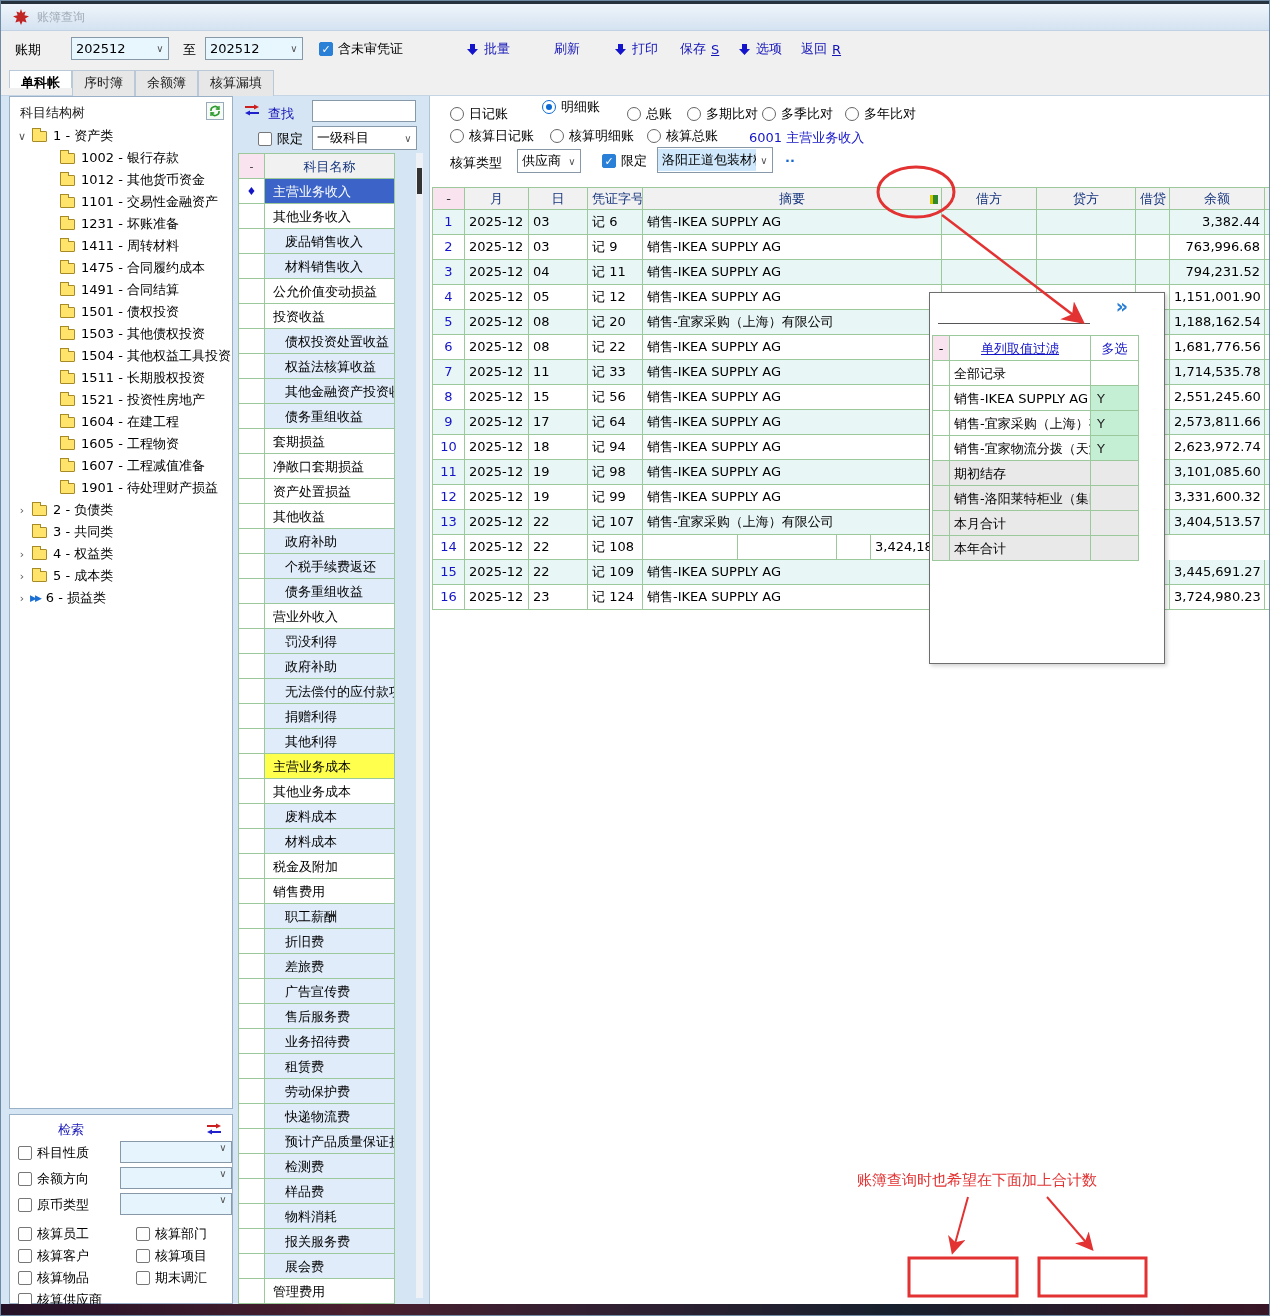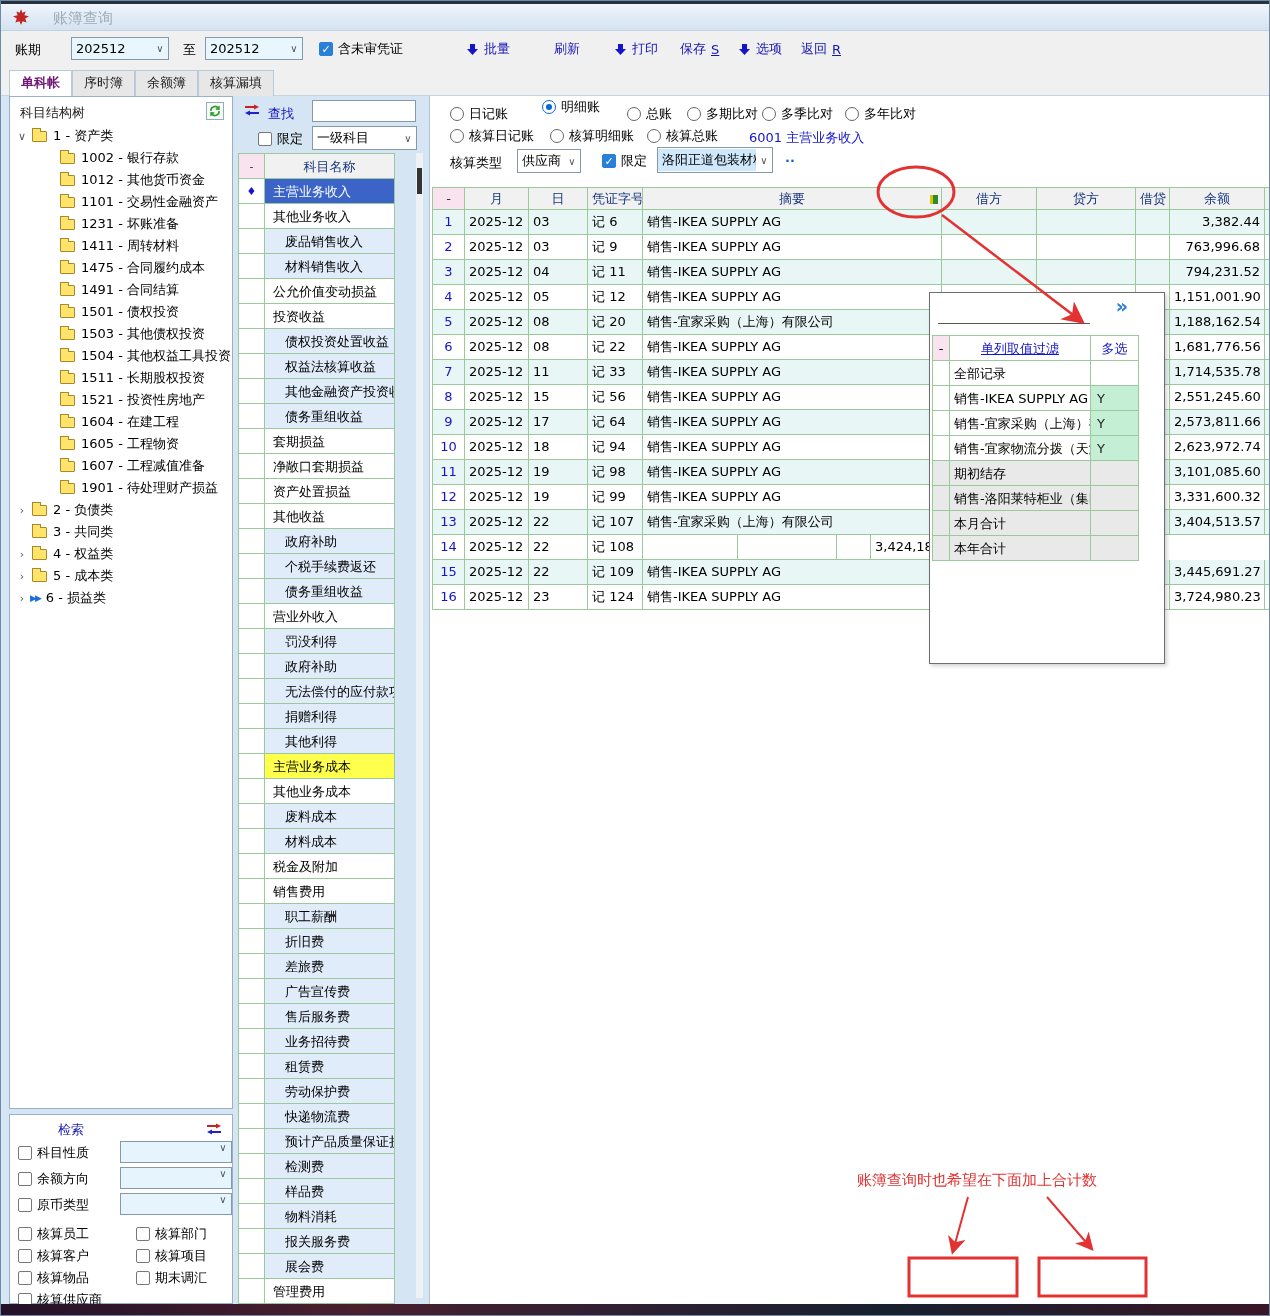--- a/index.html
+++ b/index.html
@@ -7,40 +7,40 @@
   #root {
     position:relative; width:1270px; height:1316px; overflow:hidden;
     font-family:"DejaVu Sans","Liberation Sans",sans-serif; font-size:13px; color:#000;
     background:#d6e5f3; border:1px solid #6f8aa5;
   }
   
   #titlebar { position:absolute; left:0; top:0; width:1270px; height:30px;
     background:linear-gradient(#f2f7fc,#d4e2f1); border-bottom:1px solid #c0d2e4; }
   #titlebar::before { content:""; position:absolute; left:0; top:0; width:100%; height:3px; background:#27323f; }
   #app-icon { position:absolute; left:12px; top:8px; }
-  #window-title { position:absolute; left:52px; top:8px; color:#9fabb8; font-size:15px; }
+  #window-title { position:absolute; left:36px; top:8px; color:#9fabb8; font-size:12px; }
   
   #toolbar { position:absolute; left:0; top:30px; width:1270px; height:36px; background:#f0f0f0; }
   .tb-label { position:absolute; top:10px; color:#000; }
   .combo { position:absolute; border:1px solid #8798a8; background:#fff; display:flex; align-items:center; cursor:default; }
   .combo .cval { flex:1; padding:2px 4px; white-space:nowrap; overflow:hidden; }
   .combo .carr { width:16px; text-align:center; color:#555; font-size:10px; }
   .combo.blue { background:#e8f6fe; }
   .cb { position:absolute; display:flex; align-items:center; gap:5px; cursor:default; }
   .cbbox { width:14px; height:14px; border:1px solid #777; background:#fff; border-radius:2px;
            display:inline-flex; align-items:center; justify-content:center; font-size:11px; color:#fff; }
   .cbbox.on { background:#2a7fd6; border-color:#2a7fd6; }
   .tb-btn { position:absolute; top:9px; display:flex; align-items:center; gap:5px; color:#1414b8; cursor:pointer; }
   .tb-btn u { text-decoration:underline; }
   
   #tabstrip { position:absolute; left:0; top:66px; width:1270px; height:29px; background:#f0f0f0; border-bottom:1px solid #c5d5e5; }
   .tab { position:relative; display:inline-block; margin-top:3px; height:26px; line-height:24px; padding:0 11px;
          border:1px solid #b9c9d9; border-bottom:none; background:#e7e7e7; color:#222; cursor:pointer; }
   .tab:first-child { margin-left:8px; }
-  .tab.active { background:#fff; color:#701a75; font-weight:bold; height:27px; }
+  .tab.active { background:#fff; color:#000000; font-weight:bold; height:18px; }
   
   #content { position:absolute; left:0; top:95px; width:1270px; height:1208px; }
   .panel { position:absolute; background:#fff; border:1px solid #9ab0c6; }
   
   #tree-panel { left:8px; top:0; width:224px; height:1013px; overflow:hidden; }
   #tree-title { position:absolute; left:10px; top:7px; color:#222; }
   #tree-refresh { position:absolute; right:8px; top:5px; width:18px; height:18px; border:1px solid #9ab; background:#f6fbf6;
                   display:flex; align-items:center; justify-content:center; cursor:pointer; }
   #tree-body { position:absolute; left:0; top:28px; width:100%; }
   .tree-row { height:22px; display:flex; align-items:center; white-space:nowrap; cursor:pointer; }

